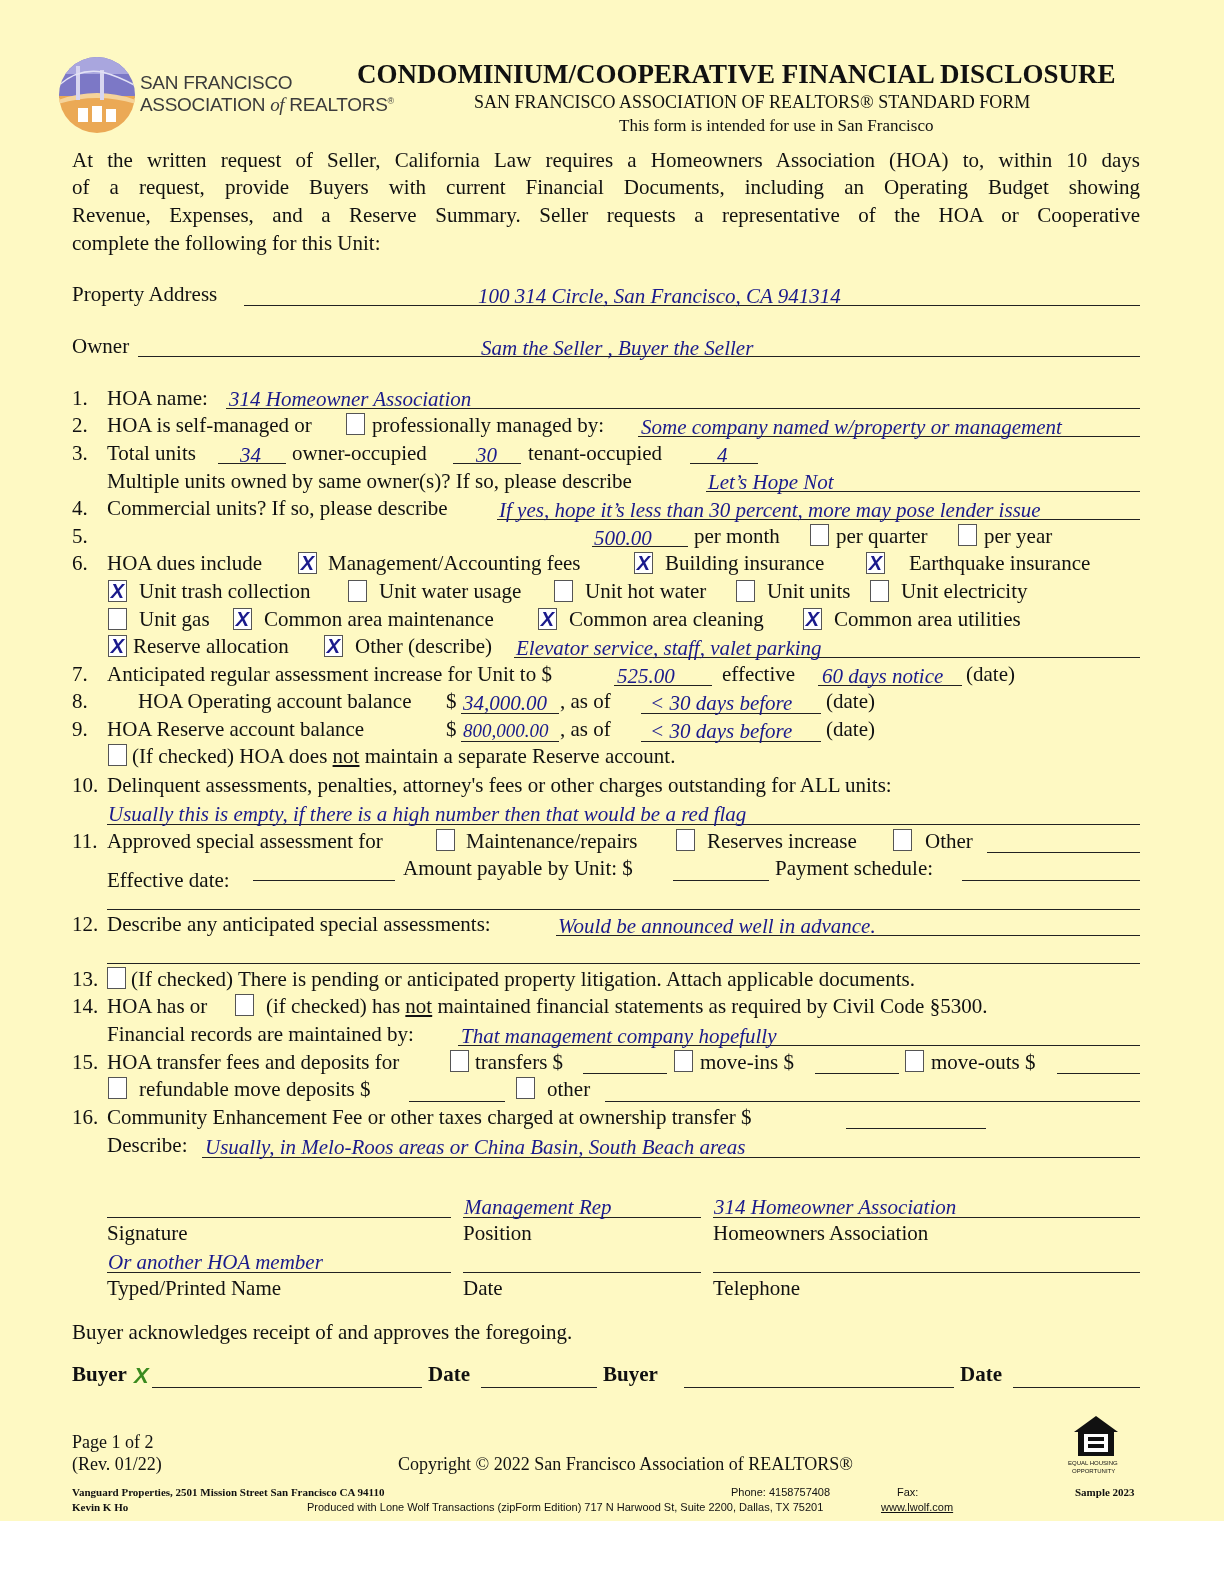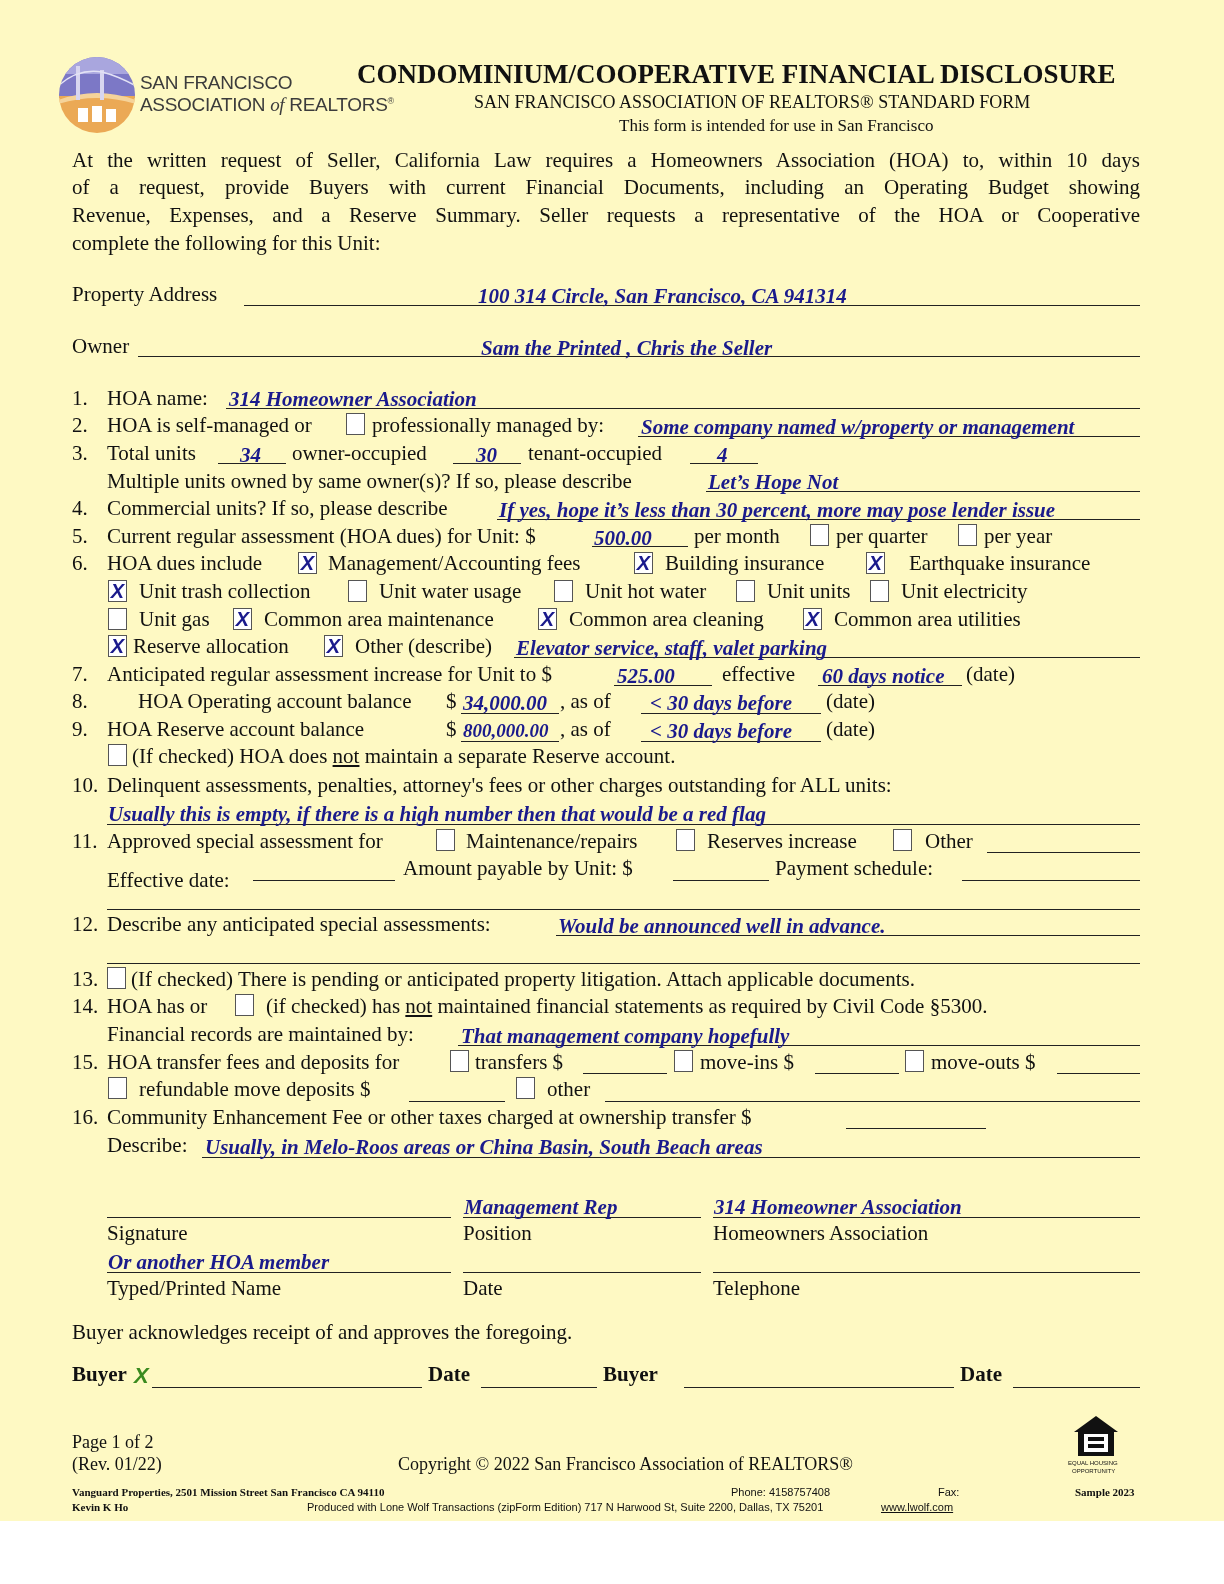--- a/index.html
+++ b/index.html
@@ -1,19 +1,19 @@
 <!DOCTYPE html>
 <html><head>
 <meta charset="utf-8">
 <style>
   html,body{margin:0;padding:0;background:#fff;}
   #page{position:relative;width:1224px;height:1521px;background:#fef9c3;overflow:hidden;
     font-family:"Liberation Serif","DejaVu Serif",serif;color:#111;font-size:21px;}
   .a{position:absolute;white-space:nowrap;line-height:1;}
-  .fill{color:#1a1a8c;font-style:italic;font-weight:bold;font-family:"Liberation Serif",serif;}
+  .fill{color:#1a1a8c;font-style:italic;font-weight:normal;font-family:"Liberation Serif",serif;}
   .ul{position:absolute;border-bottom:1.3px solid #222;height:0;}
   .cb{position:absolute;width:19px;height:22px;border:1px solid #555;background:#fff;box-sizing:border-box;
     font-family:"Liberation Sans",sans-serif;font-weight:bold;font-style:italic;color:#1a1a8c;font-size:20px;
     line-height:21px;text-align:center;}
   .title{font-weight:bold;font-size:27px;}
   .sub{font-size:18px;}
   .foot-sm{font-family:"Liberation Sans",sans-serif;font-size:11px;}
   .foot-b{font-weight:bold;font-size:11px;font-family:"Liberation Serif",serif;}
   .bold{font-weight:bold;}
   .u{text-decoration:underline;}
@@ -55,21 +55,21 @@
   <div class="a" style="left:72px;top:177px;width:1068px;text-align:justify;text-align-last:justify;">of a request, provide Buyers with current Financial Documents, including an Operating Budget showing</div>
   <div class="a" style="left:72px;top:205px;width:1068px;text-align:justify;text-align-last:justify;">Revenue, Expenses, and a Reserve Summary. Seller requests a representative of the HOA or Cooperative</div>
   <div class="a" style="left:72px;top:233px;">complete the following for this Unit:</div>
 
   <div class="a" style="left:72px;top:284px;">Property Address</div>
   <div class="ul" style="left:244px;top:305px;width:896px;"></div>
   <div class="a fill" style="left:478px;top:286px;">100 314 Circle, San Francisco, CA  941314</div>
 
   <div class="a" style="left:72px;top:336px;">Owner</div>
   <div class="ul" style="left:138px;top:356px;width:1002px;"></div>
-  <div class="a fill" style="left:481px;top:338px;">Sam the Printed , Chris the Seller</div>
+  <div class="a fill" style="left:481px;top:338px;">Sam the Seller , Buyer the Seller</div>
 
   <div class="a" style="left:72px;top:388px;">1.</div>
   <div class="a" style="left:107px;top:388px;">HOA name:</div>
   <div class="ul" style="left:226px;top:408px;width:914px;"></div>
   <div class="a fill" style="left:229px;top:389px;">314 Homeowner Association</div>
 
   <div class="a" style="left:72px;top:415px;">2.</div>
   <div class="a" style="left:107px;top:415px;">HOA is self-managed or</div>
   <div class="cb" style="left:346px;top:413px;"></div>
   <div class="a" style="left:372px;top:415px;">professionally managed by:</div>
@@ -90,21 +90,20 @@
   <div class="a" style="left:107px;top:471px;">Multiple units owned by same owner(s)? If so, please describe</div>
   <div class="ul" style="left:706px;top:491px;width:434px;"></div>
   <div class="a fill" style="left:708px;top:472px;">Let’s Hope Not</div>
 
   <div class="a" style="left:72px;top:498px;">4.</div>
   <div class="a" style="left:107px;top:498px;">Commercial units? If so, please describe</div>
   <div class="ul" style="left:497px;top:519px;width:643px;"></div>
   <div class="a fill" style="left:499px;top:500px;">If yes, hope it’s less than 30 percent, more may pose lender issue</div>
 
   <div class="a" style="left:72px;top:526px;">5.</div>
-  <div class="a" style="left:107px;top:526px;">Current regular assessment (HOA dues) for Unit: $</div>
   <div class="ul" style="left:592px;top:546px;width:96px;"></div>
   <div class="a fill" style="left:594px;top:528px;">500.00</div>
   <div class="a" style="left:694px;top:526px;">per month</div>
   <div class="cb" style="left:810px;top:524px;"></div>
   <div class="a" style="left:836px;top:526px;">per quarter</div>
   <div class="cb" style="left:958px;top:524px;"></div>
   <div class="a" style="left:984px;top:526px;">per year</div>
 
   <div class="a" style="left:72px;top:553px;">6.</div>
   <div class="a" style="left:107px;top:553px;">HOA dues include</div>
@@ -281,18 +280,18 @@
       <rect x="14" y="20" width="24" height="18" fill="#fff"></rect>
       <rect x="18" y="23" width="16" height="4" fill="#111"></rect>
       <rect x="18" y="30" width="16" height="4" fill="#111"></rect>
     </svg>
     <div class="a" style="left:1068px;top:1460px;font-family:'Liberation Sans',sans-serif;font-size:6px;">EQUAL HOUSING</div>
     <div class="a" style="left:1072px;top:1468px;font-family:'Liberation Sans',sans-serif;font-size:6px;">OPPORTUNITY</div>
   </div>
 
   <div class="a foot-b" style="left:72px;top:1487px;">Vanguard Properties, 2501 Mission Street San Francisco CA 94110</div>
   <div class="a foot-sm" style="left:731px;top:1487px;">Phone: 4158757408</div>
-  <div class="a foot-sm" style="left:897px;top:1487px;margin-left:41px;">Fax:</div>
+  <div class="a foot-sm" style="left:897px;top:1487px;">Fax:</div>
   <div class="a foot-b" style="left:1075px;top:1487px;">Sample 2023</div>
   <div class="a foot-b" style="left:72px;top:1502px;">Kevin K Ho</div>
   <div class="a foot-sm" style="left:307px;top:1502px;">Produced with Lone Wolf Transactions (zipForm Edition) 717 N Harwood St, Suite 2200, Dallas, TX  75201</div>
   <div class="a foot-sm u" style="left:881px;top:1502px;">www.lwolf.com</div>
 </div>
 
 </body></html>

